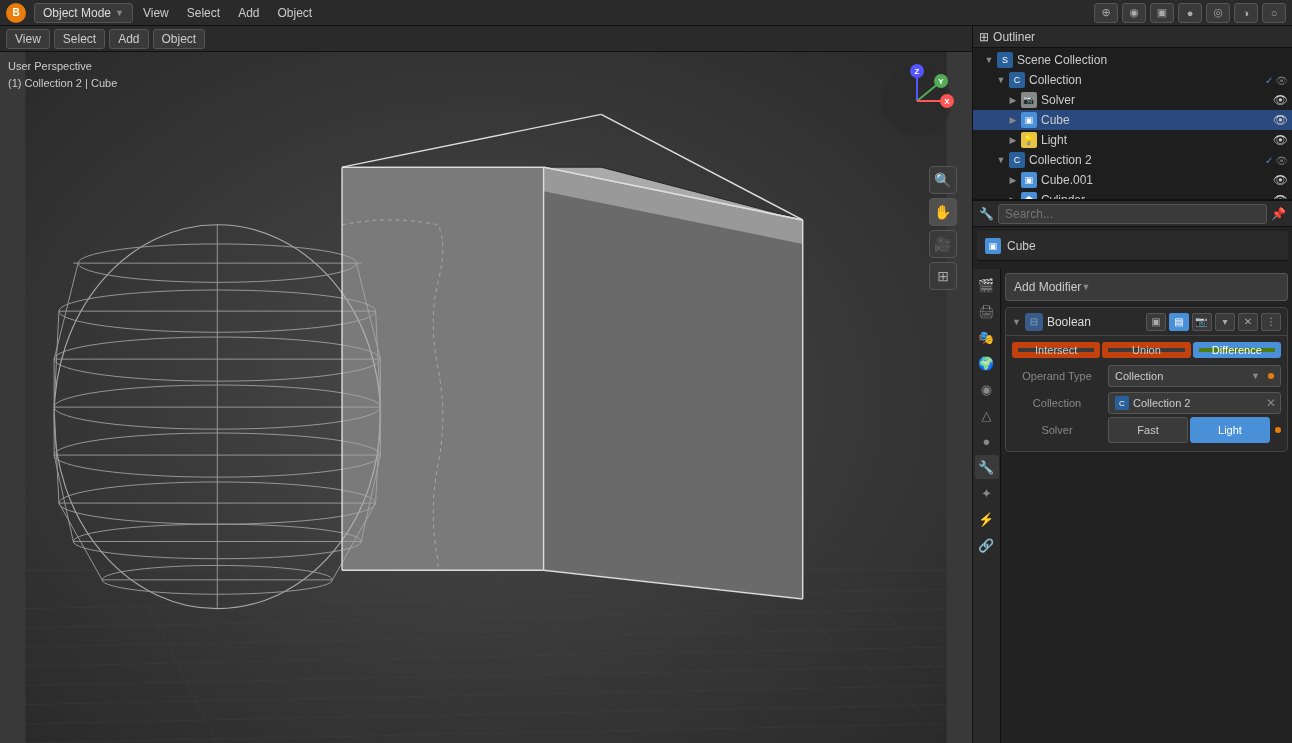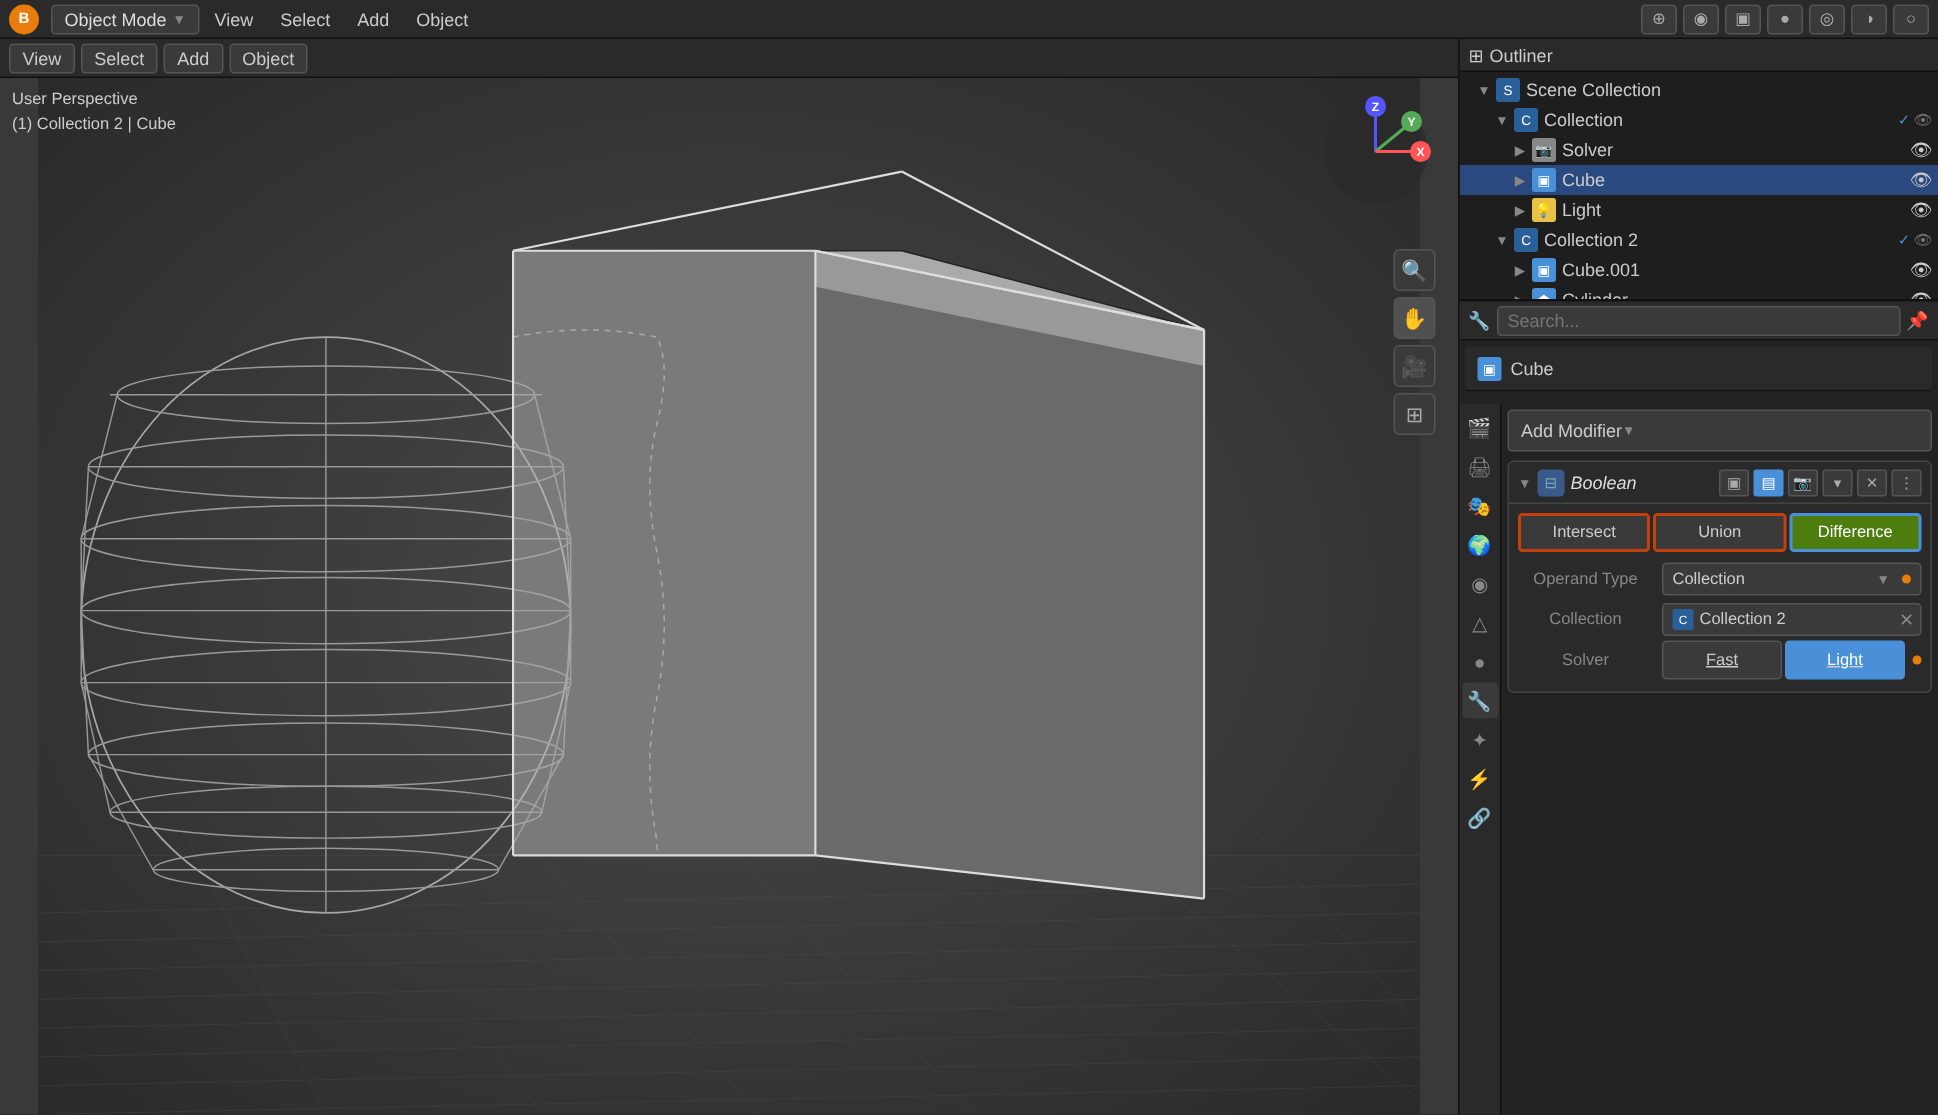--- a/index.html
+++ b/index.html
@@ -314,21 +314,21 @@
     .mod-collapse-arrow {
       font-size: 9px; color: #888; cursor: pointer;
     }
     .mod-icon {
       width: 18px; height: 18px;
       background: #3a5a8a;
       border-radius: 3px;
       display: flex; align-items: center; justify-content: center;
       font-size: 10px; color: #7ab;
     }
-    .mod-name { flex: 1; font-size: 12px; color: #ddd; font-style: italic; }
+    .mod-name { flex: 1; font-size: 12px; color: #ddd; }
     .mod-header-icons {
       display: flex; gap: 3px; align-items: center;
     }
     .mod-hbtn {
       width: 20px; height: 18px;
       background: #3a3a3a;
       border: 1px solid #555;
       border-radius: 2px;
       display: flex; align-items: center; justify-content: center;
       cursor: pointer; color: #aaa; font-size: 10px;
@@ -341,23 +341,23 @@
     }
 
     
     .operation-row {
       display: flex;
       gap: 2px;
       margin-bottom: 6px;
     }
     .op-btn {
       flex: 1;
-      height: 26px;
-      background: #3a3a3a;
-      border: 2px solid #c2410c;
+      height: 16px;
+      background: #3a3a3a;
+      border: 6px solid #c2410c;
       border-radius: 3px;
       color: #ccc;
       font-size: 11px;
       cursor: pointer;
       display: flex; align-items: center; justify-content: center;
     }
     .op-btn.active {
       background: #4d7c0f;
       border-color: #4a90d9;
       color: white;
@@ -808,21 +808,21 @@
                 <span class="field-label">Collection</span>
                 <div class="collection-field">
                   <div class="collection-icon">C</div>
                   <span class="collection-name">Collection 2</span>
                   <span class="collection-x">✕</span>
                 </div>
               </div>
 
               <div class="field-row">
                 <span class="field-label">Solver</span>
-                <div style="flex:1; display:flex; gap:1px; align-items:center;text-decoration:underline;">
+                <div style="flex:1; display:flex; gap:1px; align-items:center;">
                   <div class="solver-row" style="flex:1;">
                     <button class="solver-btn">Fast</button>
                     <button class="solver-btn active">Light</button>
                   </div>
                   <span class="field-dot active"></span>
                 </div>
               </div>
 
             </div>
           </div>

